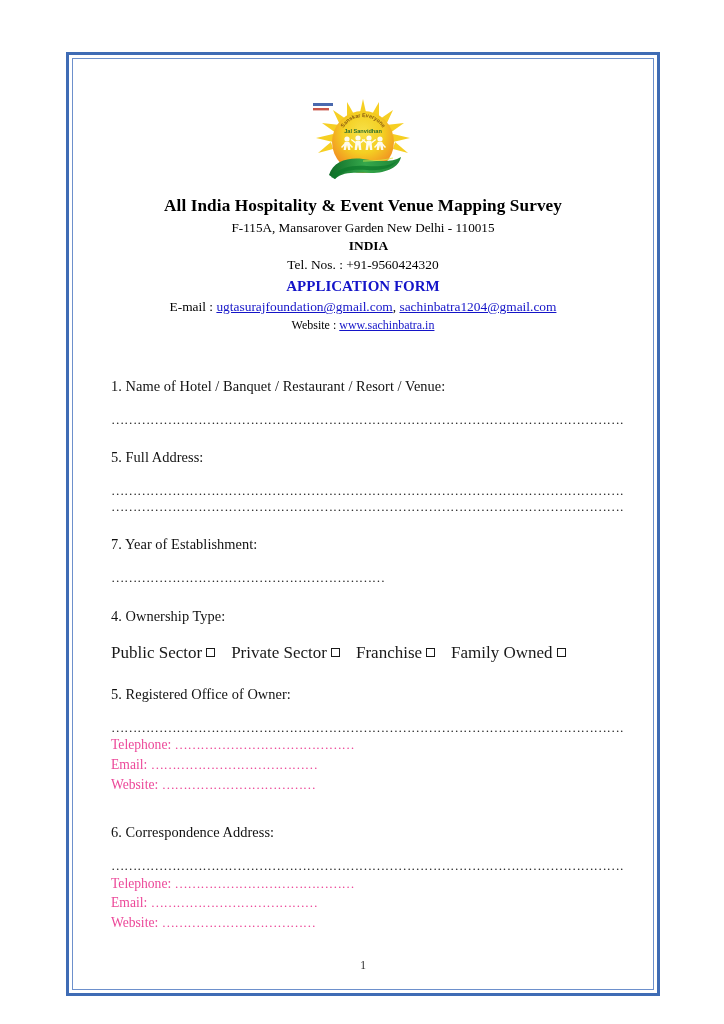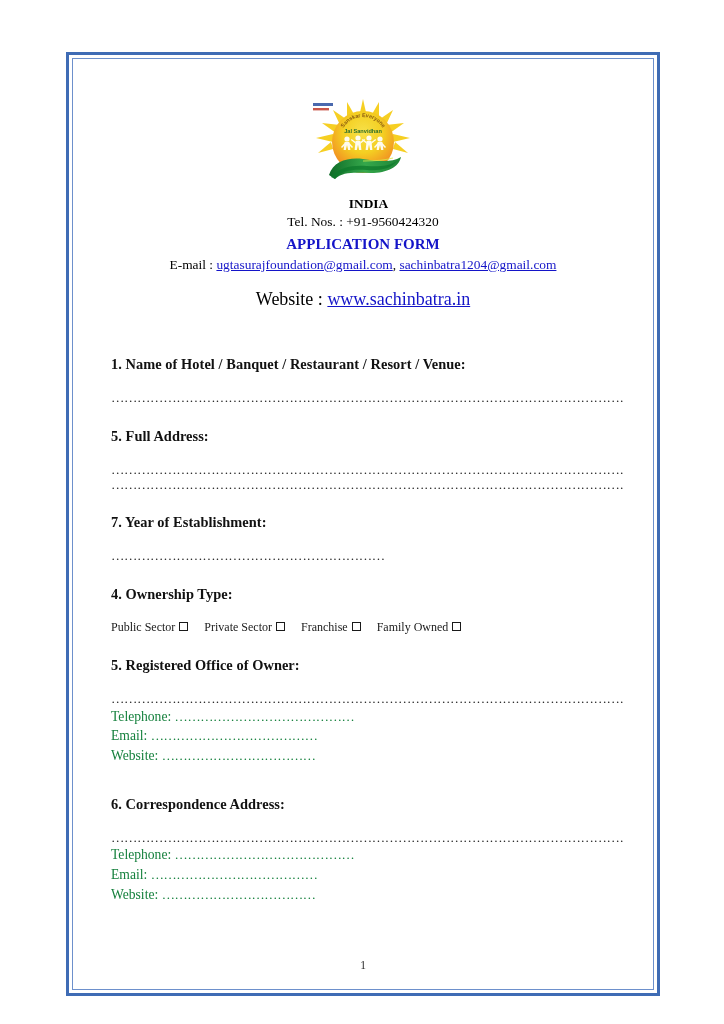--- a/index.html
+++ b/index.html
@@ -93,38 +93,38 @@
     line-height: 1.35;
     margin: 2px 0 0 0;
     text-align: center;
   }
   .org-email {
     font-size: 13.4px;
     line-height: 1.38;
     margin: 2px 0 0 0;
   }
   .org-website {
-    font-size: 18px;
+    font-size: 12px;
     line-height: 1.38;
-    margin: 13px 0 0 0;
+    margin: 1px 0 0 0;
   }
   .link {
     color: #1414c8;
     text-decoration: underline;
   }
 
   
   .form-body {
     margin-top: 44px;
     padding-left: 42px;
     padding-right: 34px;
   }
   .q-label {
     font-family: "Liberation Serif", serif;
-    font-weight: bold;
+    font-weight: normal;
     font-size: 14.4px;
     color: #111111;
     margin: 0;
     letter-spacing: 0.05px;
   }
   .dots {
     font-family: "Liberation Serif", serif;
     font-size: 13.4px;
     color: #2b2b2b;
     letter-spacing: -0.35px;
@@ -132,42 +132,42 @@
     overflow: hidden;
     display: block;
     margin: 0;
     line-height: 1.15;
   }
   .gap-lg { height: 22px; }
   .gap-md { height: 17px; }
   .gap-xl { height: 30px; }
 
   .checkbox-row {
-    font-size: 12px;
+    font-size: 17px;
     color: #1a1a1a;
     white-space: nowrap;
     margin: 0;
     line-height: 1.3;
   }
   .checkbox-row .cb-item { margin-right: 16px; display: inline; }
   .cbox {
     display: inline-block;
     width: 9px;
     height: 9px;
     border: 1px solid #1a1a1a;
     box-sizing: border-box;
     vertical-align: middle;
     position: relative;
     top: -1px;
     margin-left: 4px;
   }
 
   .sub-line {
     font-size: 13.6px;
-    color: #15803d;
+    color: #ec4899;
     margin: 0;
     line-height: 1.42;
     white-space: nowrap;
   }
   .sub-line .dots-inline {
     letter-spacing: -0.35px;
     font-size: 13.2px;
   }
 
   
@@ -264,20 +264,22 @@
             <path d="M 56 64 C 66 64 76 64 86 61" stroke="#d8e84a" stroke-width="1.1" fill="none" opacity="0.8"></path>
           </g>
 
           <g opacity="0.85">
             <rect x="6" y="6" width="20" height="3" fill="#2b4fa0"></rect>
             <rect x="6" y="11" width="16" height="2.4" fill="#c0392b"></rect>
           </g>
         </svg>
       </div>
 
+      <div class="org-title">All India Hospitality &amp; Event Venue Mapping Survey</div>
+      <div class="org-address">F-115A, Mansarover Garden New Delhi - 110015</div>
       <div class="org-country">INDIA</div>
       <div class="org-tel">Tel. Nos. : +91-9560424320</div>
       <div class="app-form-heading">APPLICATION FORM</div>
 
       <div class="org-email">
         <span>E-mail : </span><a class="link" href="#">ugtasurajfoundation@gmail.com</a><span>, </span><a class="link" href="#">sachinbatra1204@gmail.com</a>
       </div>
 
       <div class="org-website">
         <span>Website : </span><a class="link" href="#">www.sachinbatra.in</a>

